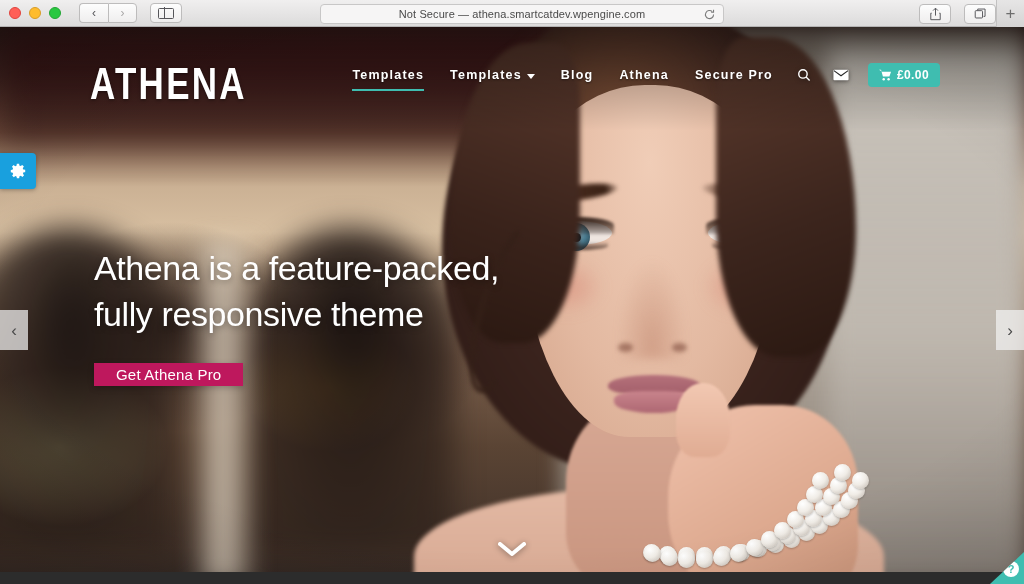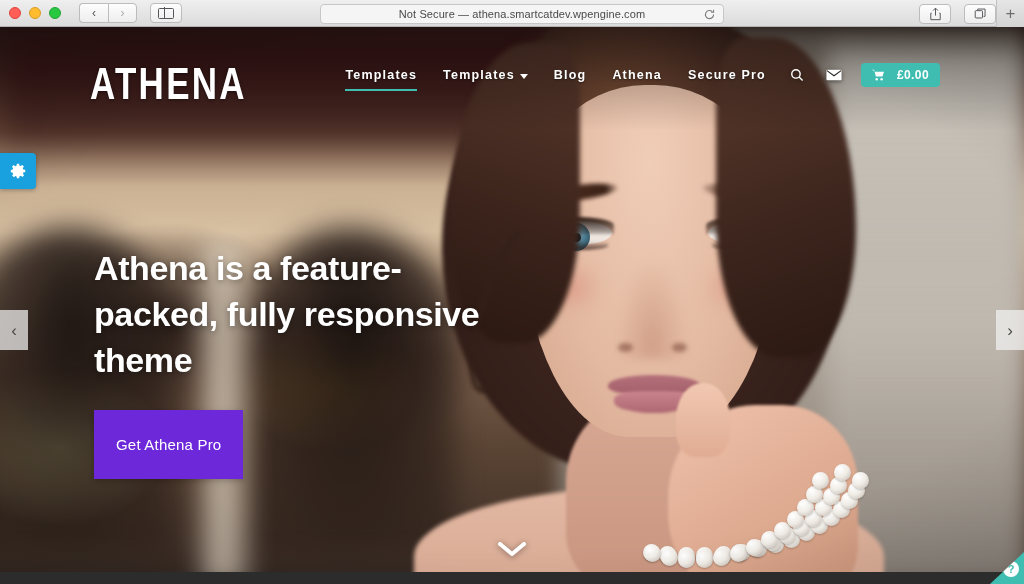--- a/index.html
+++ b/index.html
@@ -360,36 +360,36 @@
   .nav-icon {
     color: #fff; padding: 0 11px;
     display: flex; align-items: center;
     filter: drop-shadow(0 1px 2px rgba(0,0,0,.5));
   }
   .cart-btn {
     margin-left: 8px;
     background: #3fbdb0; color: #fff;
     border-radius: 4px;
     height: 24px; padding: 0 11px;
-    display: flex; align-items: center; gap: 12px;
+    display: flex; align-items: center; gap: 5px;
     font-size: 12px; font-weight: bold; letter-spacing: .4px;
   }
 
   
   .hero-content { position: absolute; left: 94px; top: 218px; width: 420px; }
   .hero-title {
-    color: #fff; font-size: 34px; font-weight: bold;
+    color: #fff; font-size: 34px; font-weight: normal;
     line-height: 1.36; letter-spacing: -.4px;
     text-shadow: 0 2px 6px rgba(0,0,0,.35);
   }
   .hero-cta {
     display: inline-block; margin-top: 26px;
-    background: #6d28d9; color: #fff;
+    background: #be185d; color: #fff;
     font-size: 15px; letter-spacing: .2px;
-    padding: 26px 22px;
+    padding: 3px 22px;
     box-shadow: 0 2px 6px rgba(0,0,0,.22);
   }
 
   
   .settings-tab {
     position: absolute; left: 0; top: 126px;
     width: 36px; height: 36px;
     background: #19a0de; border-radius: 0 4px 4px 0;
     display: flex; align-items: center; justify-content: center;
     box-shadow: 0 1px 4px rgba(0,0,0,.3);

